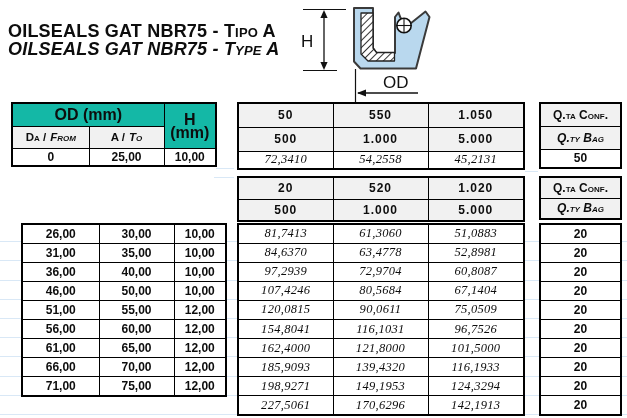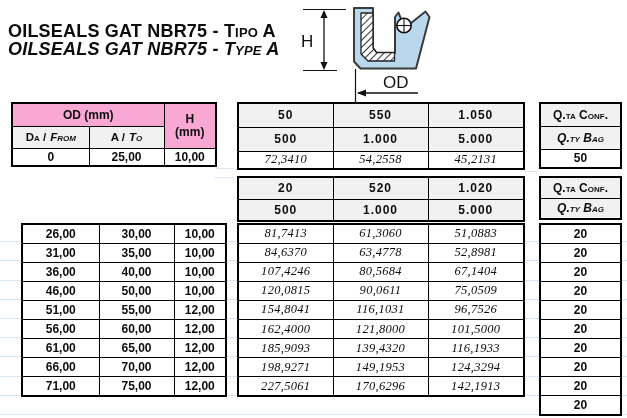--- a/index.html
+++ b/index.html
@@ -24,21 +24,21 @@
   .faint-seg { position:absolute; height:1px; background:#d9e8f6; z-index:0; }
 
   table.tbl {
     position:absolute; border-collapse:collapse; table-layout:fixed;
     background:#ffffff; border:2px solid #000; z-index:1;
   }
   table.tbl td {
     border:1.5px solid #000; padding:0; text-align:center;
     vertical-align:middle; overflow:hidden; white-space:nowrap;
   }
-  td.hdr  { background:#f9a8d4; font-weight:bold; font-size:12px; }
+  td.hdr  { background:#14b8a6; font-weight:bold; font-size:16px; }
   td.tier { background:#f1f1f1; font-weight:bold; font-size:12px; letter-spacing:1px; }
   td.sub  { background:#f1f1f1; font-weight:bold; font-size:11.5px; font-variant:small-caps; }
   td.sub em { font-style:italic; margin-left:4px; }
   td.num  { font-weight:bold; font-size:12px; }
   td.price{
     font-family:"Liberation Serif", serif; font-style:italic;
     font-size:12.5px; font-weight:500; letter-spacing:0.3px;
   }
   td.bagh { background:#f1f1f1; font-weight:bold; font-size:12px; font-variant:small-caps; }
   td.bagh.it { font-style:italic; }
@@ -248,20 +248,25 @@
         <td class="price">81,7413</td>
         <td class="price">61,3060</td>
         <td class="price">51,0883</td>
       </tr>
   <tr style="height:19.1px;">
         <td class="price">84,6370</td>
         <td class="price">63,4778</td>
         <td class="price">52,8981</td>
       </tr>
   <tr style="height:19.1px;">
+        <td class="price">97,2939</td>
+        <td class="price">72,9704</td>
+        <td class="price">60,8087</td>
+      </tr>
+  <tr style="height:19.1px;">
         <td class="price">107,4246</td>
         <td class="price">80,5684</td>
         <td class="price">67,1404</td>
       </tr>
   <tr style="height:19.1px;">
         <td class="price">120,0815</td>
         <td class="price">90,0611</td>
         <td class="price">75,0509</td>
       </tr>
   <tr style="height:19.1px;">

